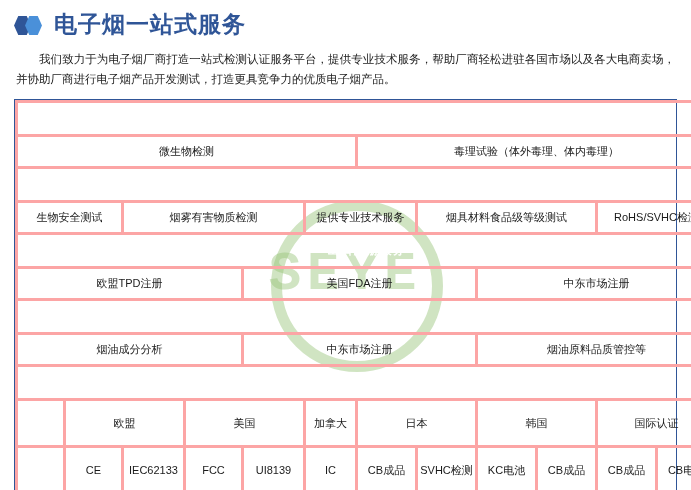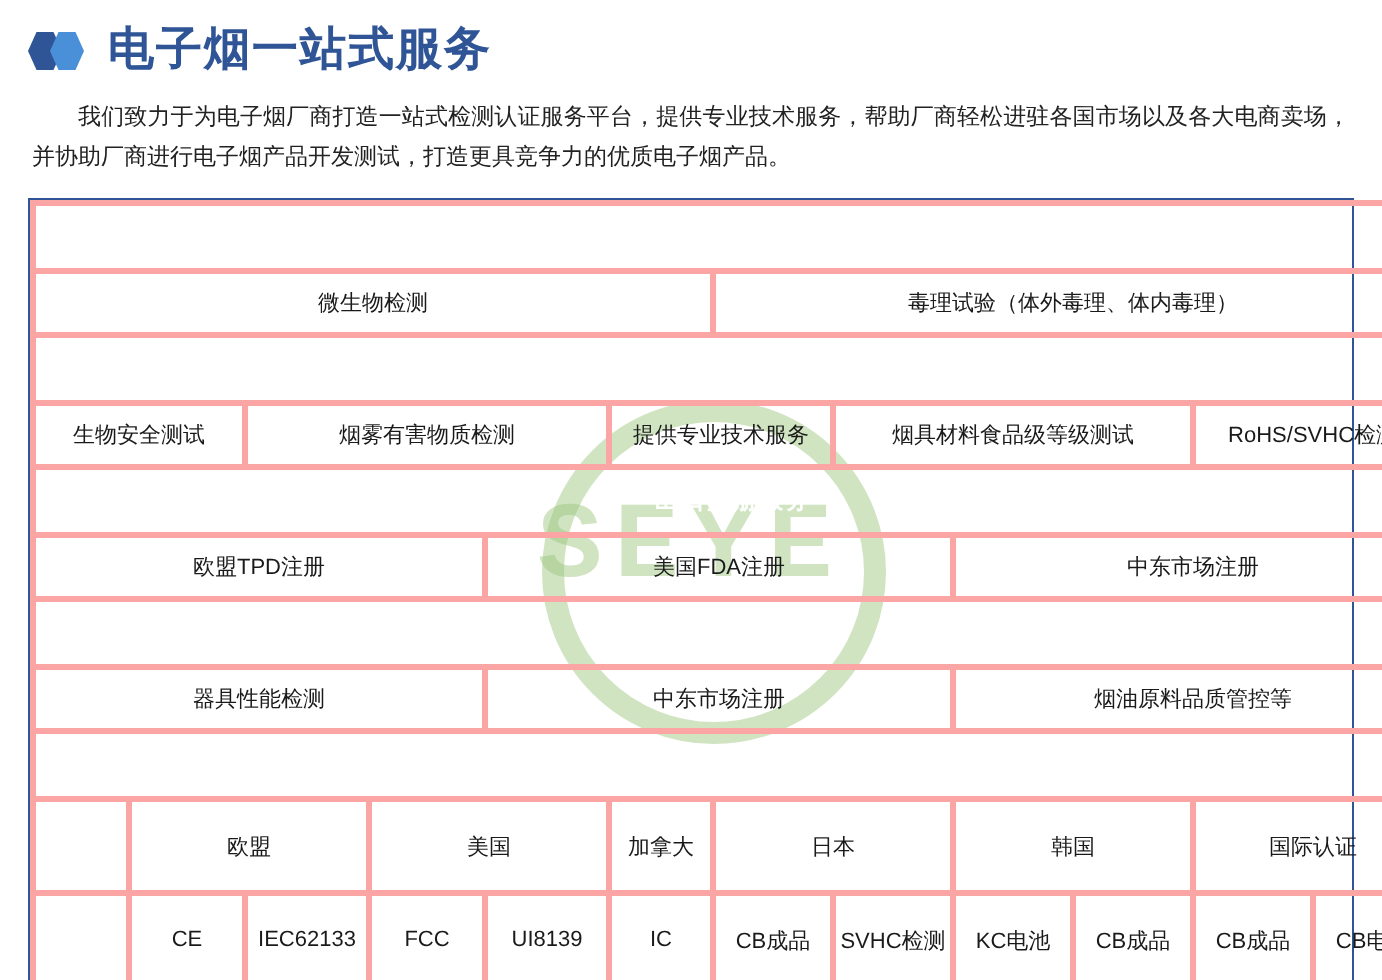--- a/index.html
+++ b/index.html
@@ -269,21 +269,21 @@
       <tr>
         <td class="cell" colspan="4">欧盟TPD注册</td>
         <td class="cell" colspan="4">美国FDA注册</td>
         <td class="cell" colspan="4">中东市场注册</td>
       </tr>
 
       <tr>
         <td class="section" colspan="12">产品开发性能测试</td>
       </tr>
       <tr>
-        <td class="cell" colspan="4">器具性能检测</td>
+        <td class="cell" colspan="4">烟油成分分析</td>
         <td class="cell" colspan="4">中东市场注册</td>
         <td class="cell" colspan="4">烟油原料品质管控等</td>
       </tr>
 
       <tr>
         <td class="section" colspan="12">产品安规认证</td>
       </tr>
 
       <tr class="cert">
         <td class="rowhead">出口国家</td>

